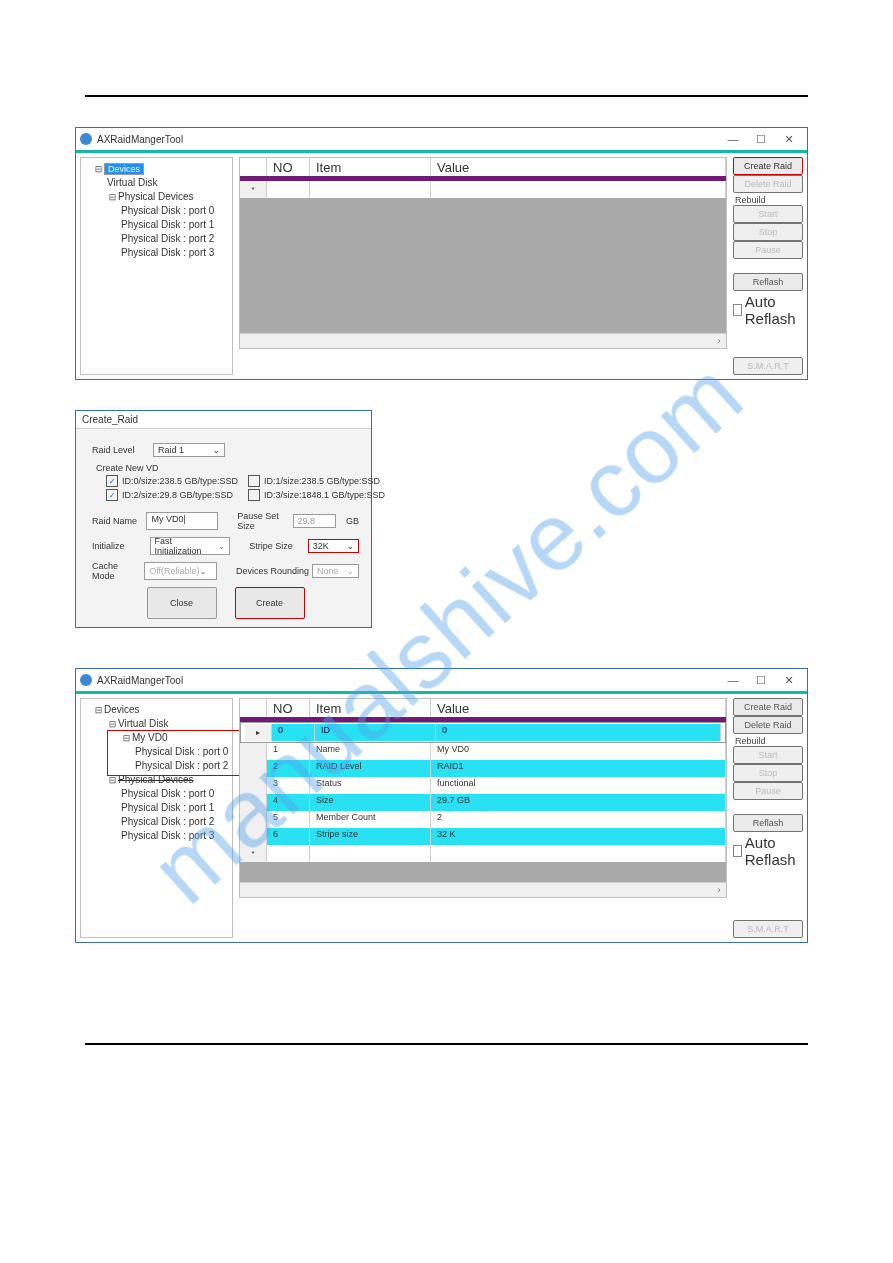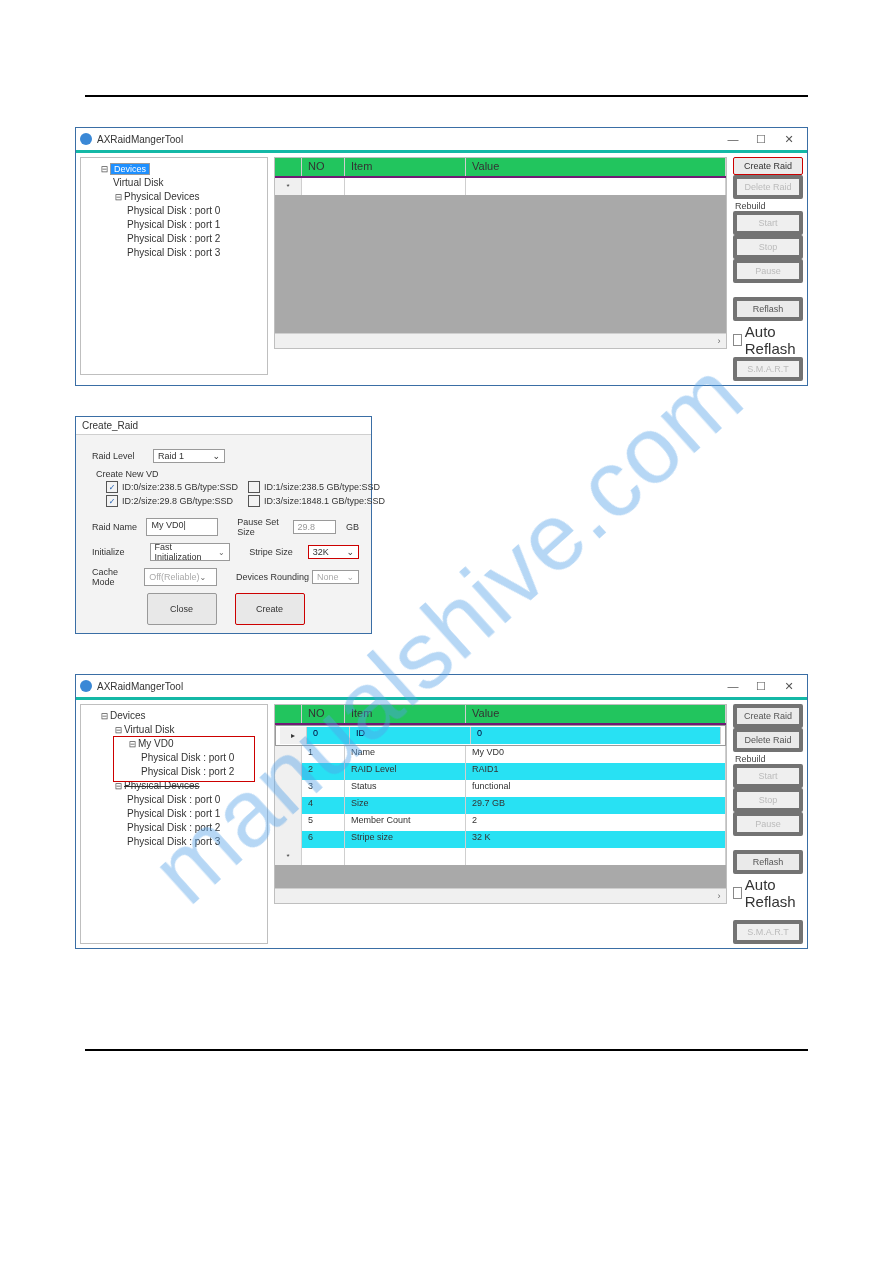--- a/index.html
+++ b/index.html
@@ -6,48 +6,48 @@
   .page{width:893px;margin:0 auto;padding:40px 85px 50px 85px;box-sizing:border-box}
   .hr{border:none;border-top:2px solid #000;margin:55px 0 30px 0}
   .hr.bottom{margin:100px 0 0 0}
   .win{border:1px solid #3a6ea5;background:#fff;position:relative;font-size:10px;color:#333}
   .win .titlebar{height:22px;display:flex;align-items:center;padding:0 4px;border-bottom:3px solid #14b8a6;background:#fff}
   .win .titlebar .app-icon{width:12px;height:12px;border-radius:50%;background:#3a88d6;margin-right:5px;display:inline-block}
   .win .titlebar .title{font-size:10px}
   .win .titlebar .winbtns{margin-left:auto;display:flex}
   .win .titlebar .winbtns span{width:28px;text-align:center;font-size:11px;color:#555}
   .win-body{display:flex;padding:4px;gap:6px}
-  .tree{width:188px;border:1px solid #bfbfbf;background:#fff;height:218px;box-sizing:border-box;padding:4px 18px;line-height:1.4}
+  .tree{width:153px;border:1px solid #bfbfbf;background:#fff;height:218px;box-sizing:border-box;padding:4px 12px;line-height:1.4}
   .tree.tall{height:240px}
   .tree .node{white-space:nowrap}
   .tree .exp{color:#555;display:inline-block;width:11px;text-align:center;font-size:9px}
   .tree .sel{background:#1e90ff;color:#fff;padding:0 3px}
   .tree .lvl1{padding-left:14px}
   .tree .lvl2{padding-left:28px}
   .tree .lvl3{padding-left:42px}
   .redbox{border:1.5px solid #c00}
   .center{flex:1;min-width:0}
   .grid{border:1px solid #bfbfbf;background:#a9a9a9;position:relative}
   .grid.h1{height:190px}
   .grid.h2{height:198px}
-  .ghead{height:18px;background:#22c55e;border-bottom:2px solid #701a75;display:flex;font-size:11px;color:#333}
+  .ghead{height:18px;background:#ffffff;border-bottom:5px solid #701a75;display:flex;font-size:13px;color:#333}
   .ghead div{border-right:1px solid #cfcfcf;padding:2px 6px}
   .gcol-mark{width:14px}
   .gcol-no{width:30px}
   .gcol-item{width:108px}
   .gcol-val{flex:1}
   .grow{height:17px;display:flex;font-size:9px}
   .grow div{border-right:1px solid #cfcfcf;padding:1px 6px;background:#fff}
   .grow.sel div.gcol-no,.grow.sel div.gcol-item,.grow.sel div.gcol-val{background:#28e1f3;color:#003}
   .grow.cyan div{background:#28e1f3}
   .grow .gcol-mark{width:14px;background:#f0f0f0!important;display:flex;align-items:center;justify-content:center;font-size:8px;color:#333}
   .scroll{position:absolute;bottom:0;left:0;right:0;height:14px;background:#f0f0f0;border-top:1px solid #cfcfcf;display:flex;justify-content:flex-end;align-items:center}
   .scroll span{width:14px;text-align:center;color:#666;font-size:9px}
   .side{width:70px;display:flex;flex-direction:column;font-size:9px}
-  .btn{border:4px solid #737373;background:#eaeaea;text-align:center;padding:3px 2px;font-size:9px;color:#555;border-radius:2px}
+  .btn{border:1px solid #737373;background:#eaeaea;text-align:center;padding:3px 2px;font-size:9px;color:#555;border-radius:2px}
   .btn.red{border:1.4px solid #c00;color:#333}
   .btn.dis{color:#bbb;background:#efefef}
   .side .lbl{font-size:9px;color:#444;padding:2px 0 0 2px}
   .side .cb{font-size:15px;padding:2px 0 0 0;display:flex;align-items:center;gap:3px}
   .side .cb .sq{width:10px;height:10px;border:1px solid #888;display:inline-block}
   .spacer{flex:1}
 
   
   .dlg{width:295px;border:1px solid #3a6ea5;background:#f3f3f3;font-size:10px;margin-top:30px;margin-left:-10px}
   .dlg .dtitle{padding:3px 6px;font-size:10px;background:#fff;border-bottom:1px solid #cfcfcf;color:#333}

